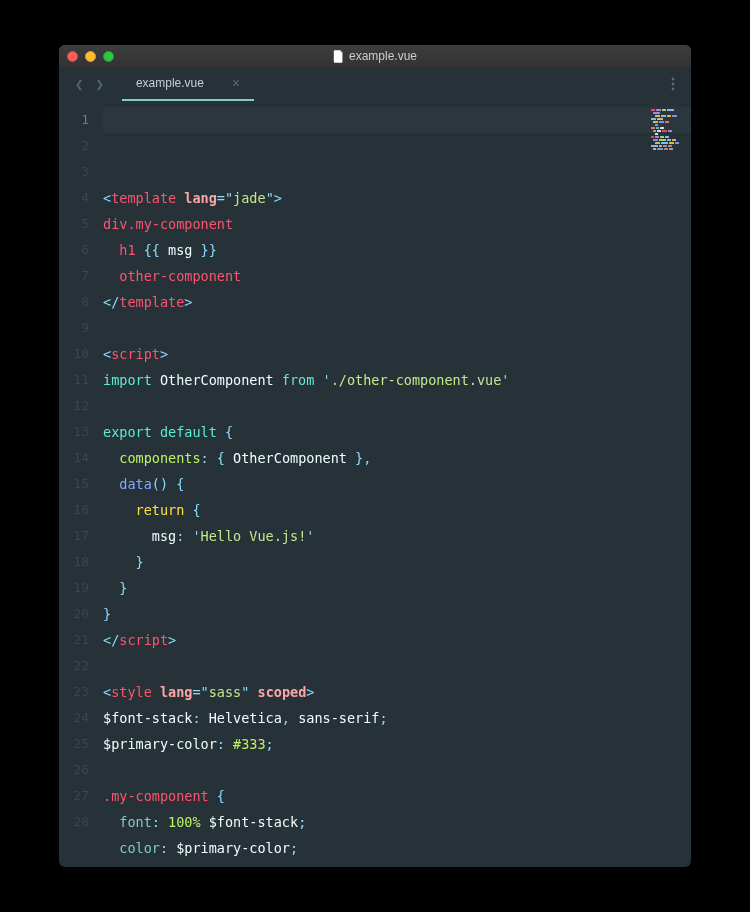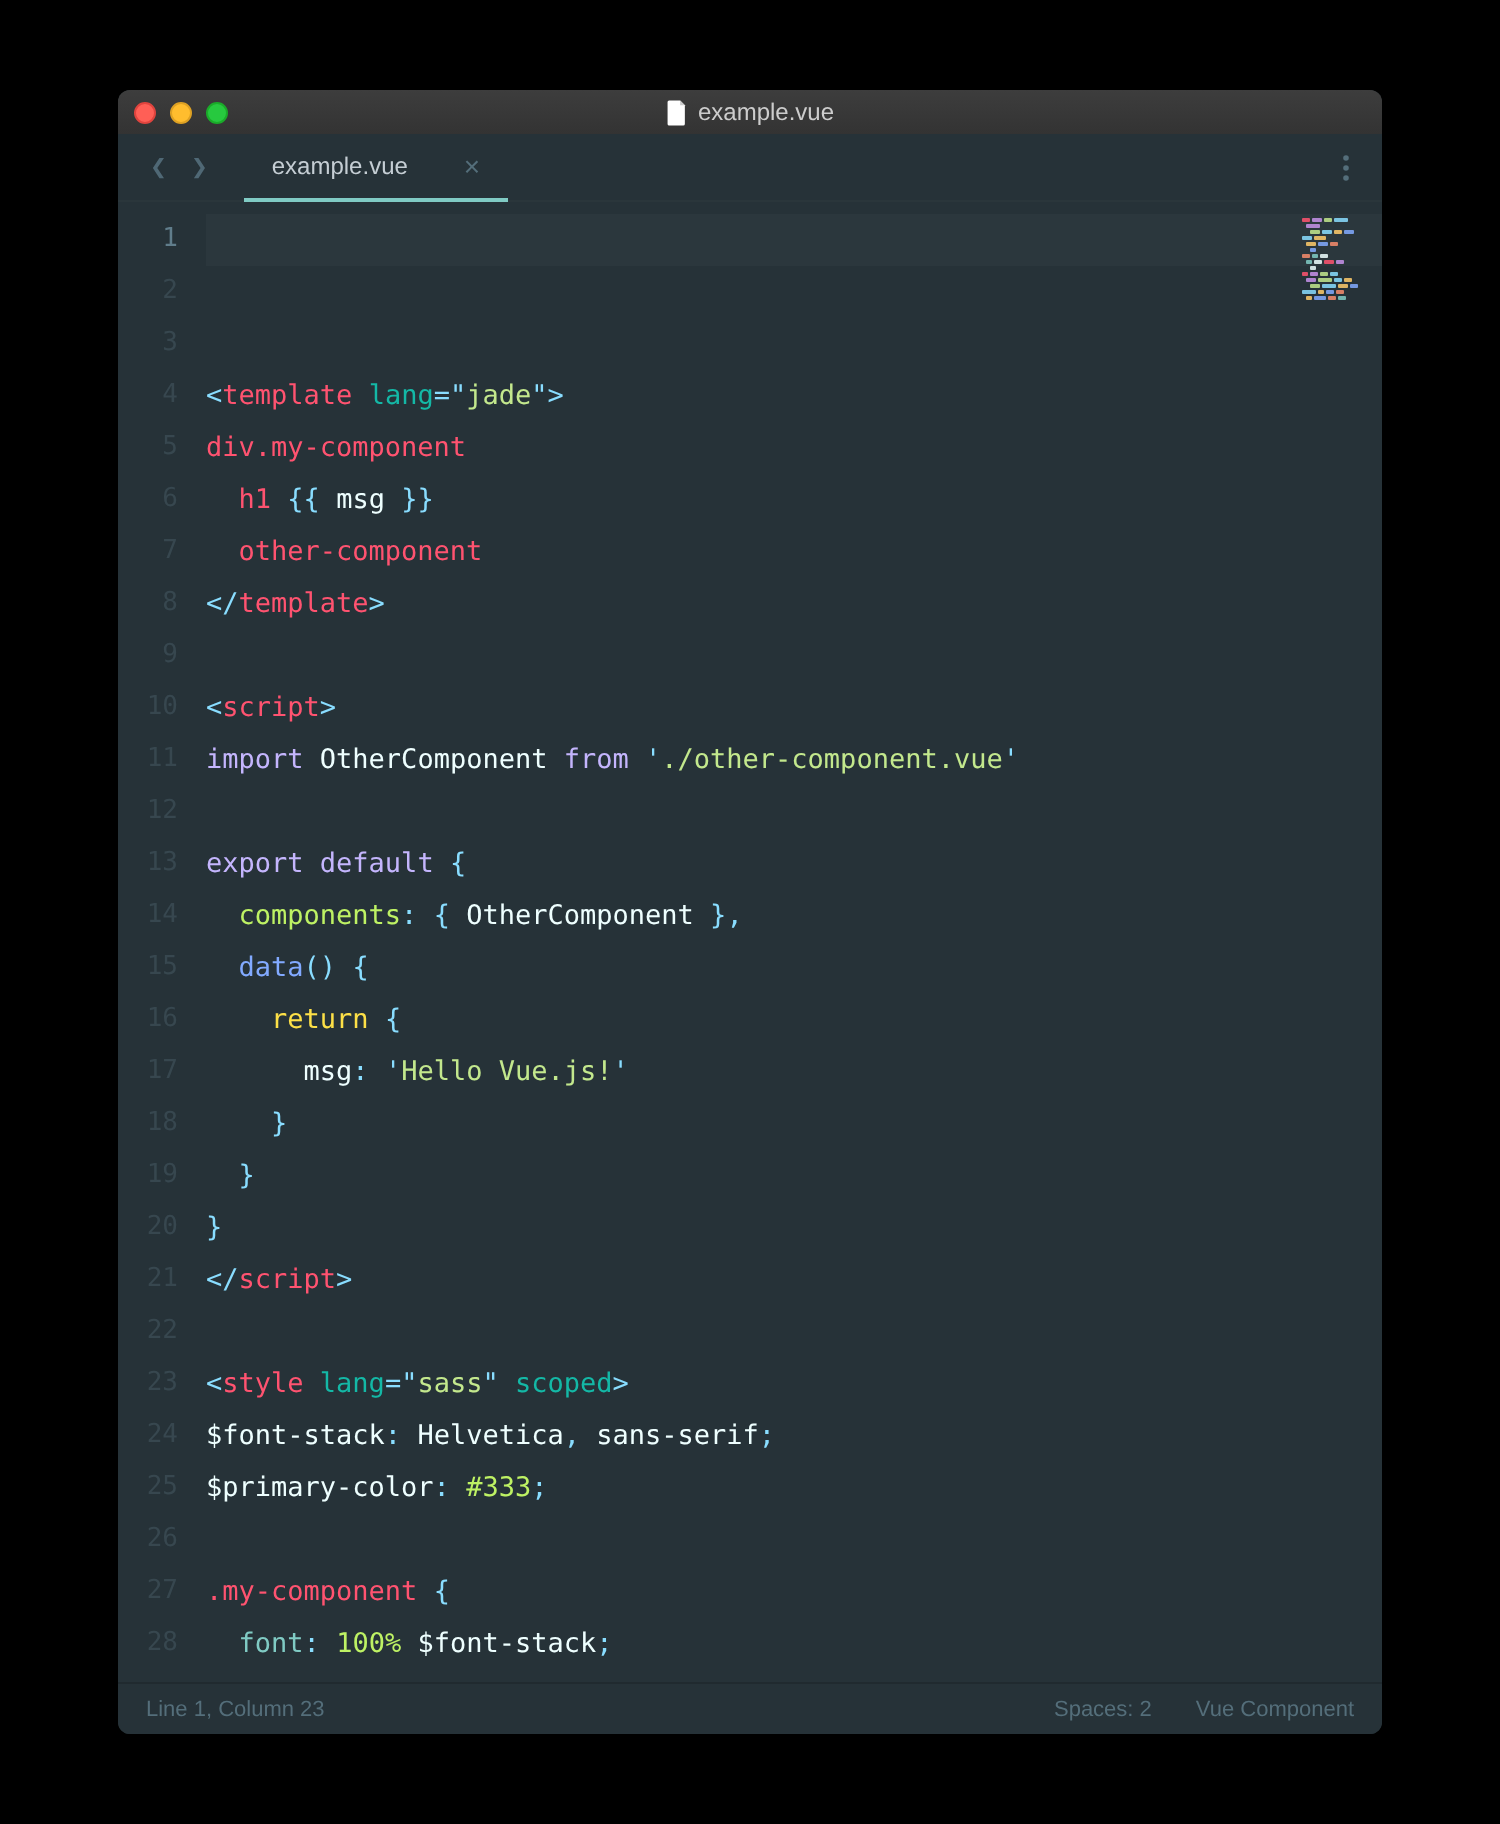--- a/index.html
+++ b/index.html
@@ -120,23 +120,23 @@
     color: #546e7a;
     padding: 0 14px;
     border-top: 1px solid rgba(0,0,0,0.15);
   }
   .statusbar .spacer { flex: 1; }
   .status-item { margin-left: 22px; }
 
   
   .c-punc   { color: #89ddff; }   
   .c-tag    { color: #ff5370; }   
-  .c-attr2  { color: #14b8a6; }   
+  .c-attr2  { color: #fca5a5; font-weight: bold; }   
   .c-str    { color: #c3e88d; }   
-  .c-kw     { color: #c4b5fd; }   
+  .c-kw     { color: #5eead4; }   
   .c-kw2    { color: #fde047; }   
   .c-ident  { color: #eeffff; }
   .c-prop   { color: #80cbc4; }   
   .c-func   { color: #82aaff; }   
   .c-num    { color: #bef264; }
   .c-comp   { color: #bef264; }
   .c-white  { color: #eeffff; }
 </style>
 </head>
 <body>
@@ -279,20 +279,14 @@
         </div>
         <div class="mrow">
           <div class="mb" style="width: 3px; margin-left: 2px; background: rgb(255, 203, 107); opacity: 0.85;"></div>
           <div class="mb" style="width: 6px; margin-left: 1px; background: rgb(130, 170, 255); opacity: 0.85;"></div>
           <div class="mb" style="width: 4px; margin-left: 1px; background: rgb(247, 140, 108); opacity: 0.85;"></div>
           <div class="mb" style="width: 4px; margin-left: 1px; background: rgb(128, 203, 196); opacity: 0.85;"></div>
         </div>
       </div>
   </div>
 
-  <div class="statusbar">
-    <span>Line 1, Column 23</span>
-    <span class="spacer"></span>
-    <span class="status-item">Spaces: 2</span>
-    <span class="status-item">Vue Component</span>
-  </div>
 
 </div>
 
 </body></html>

